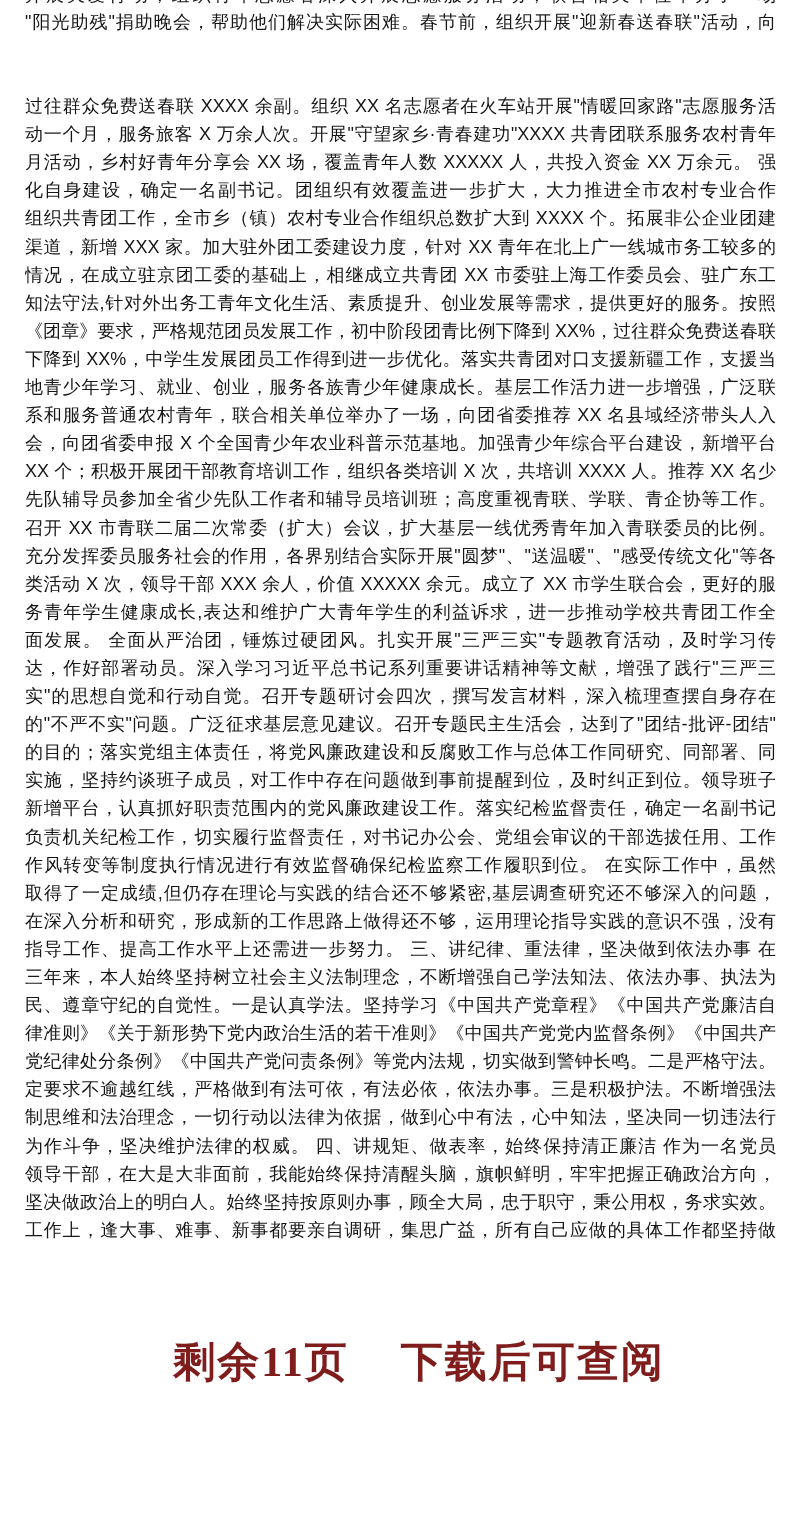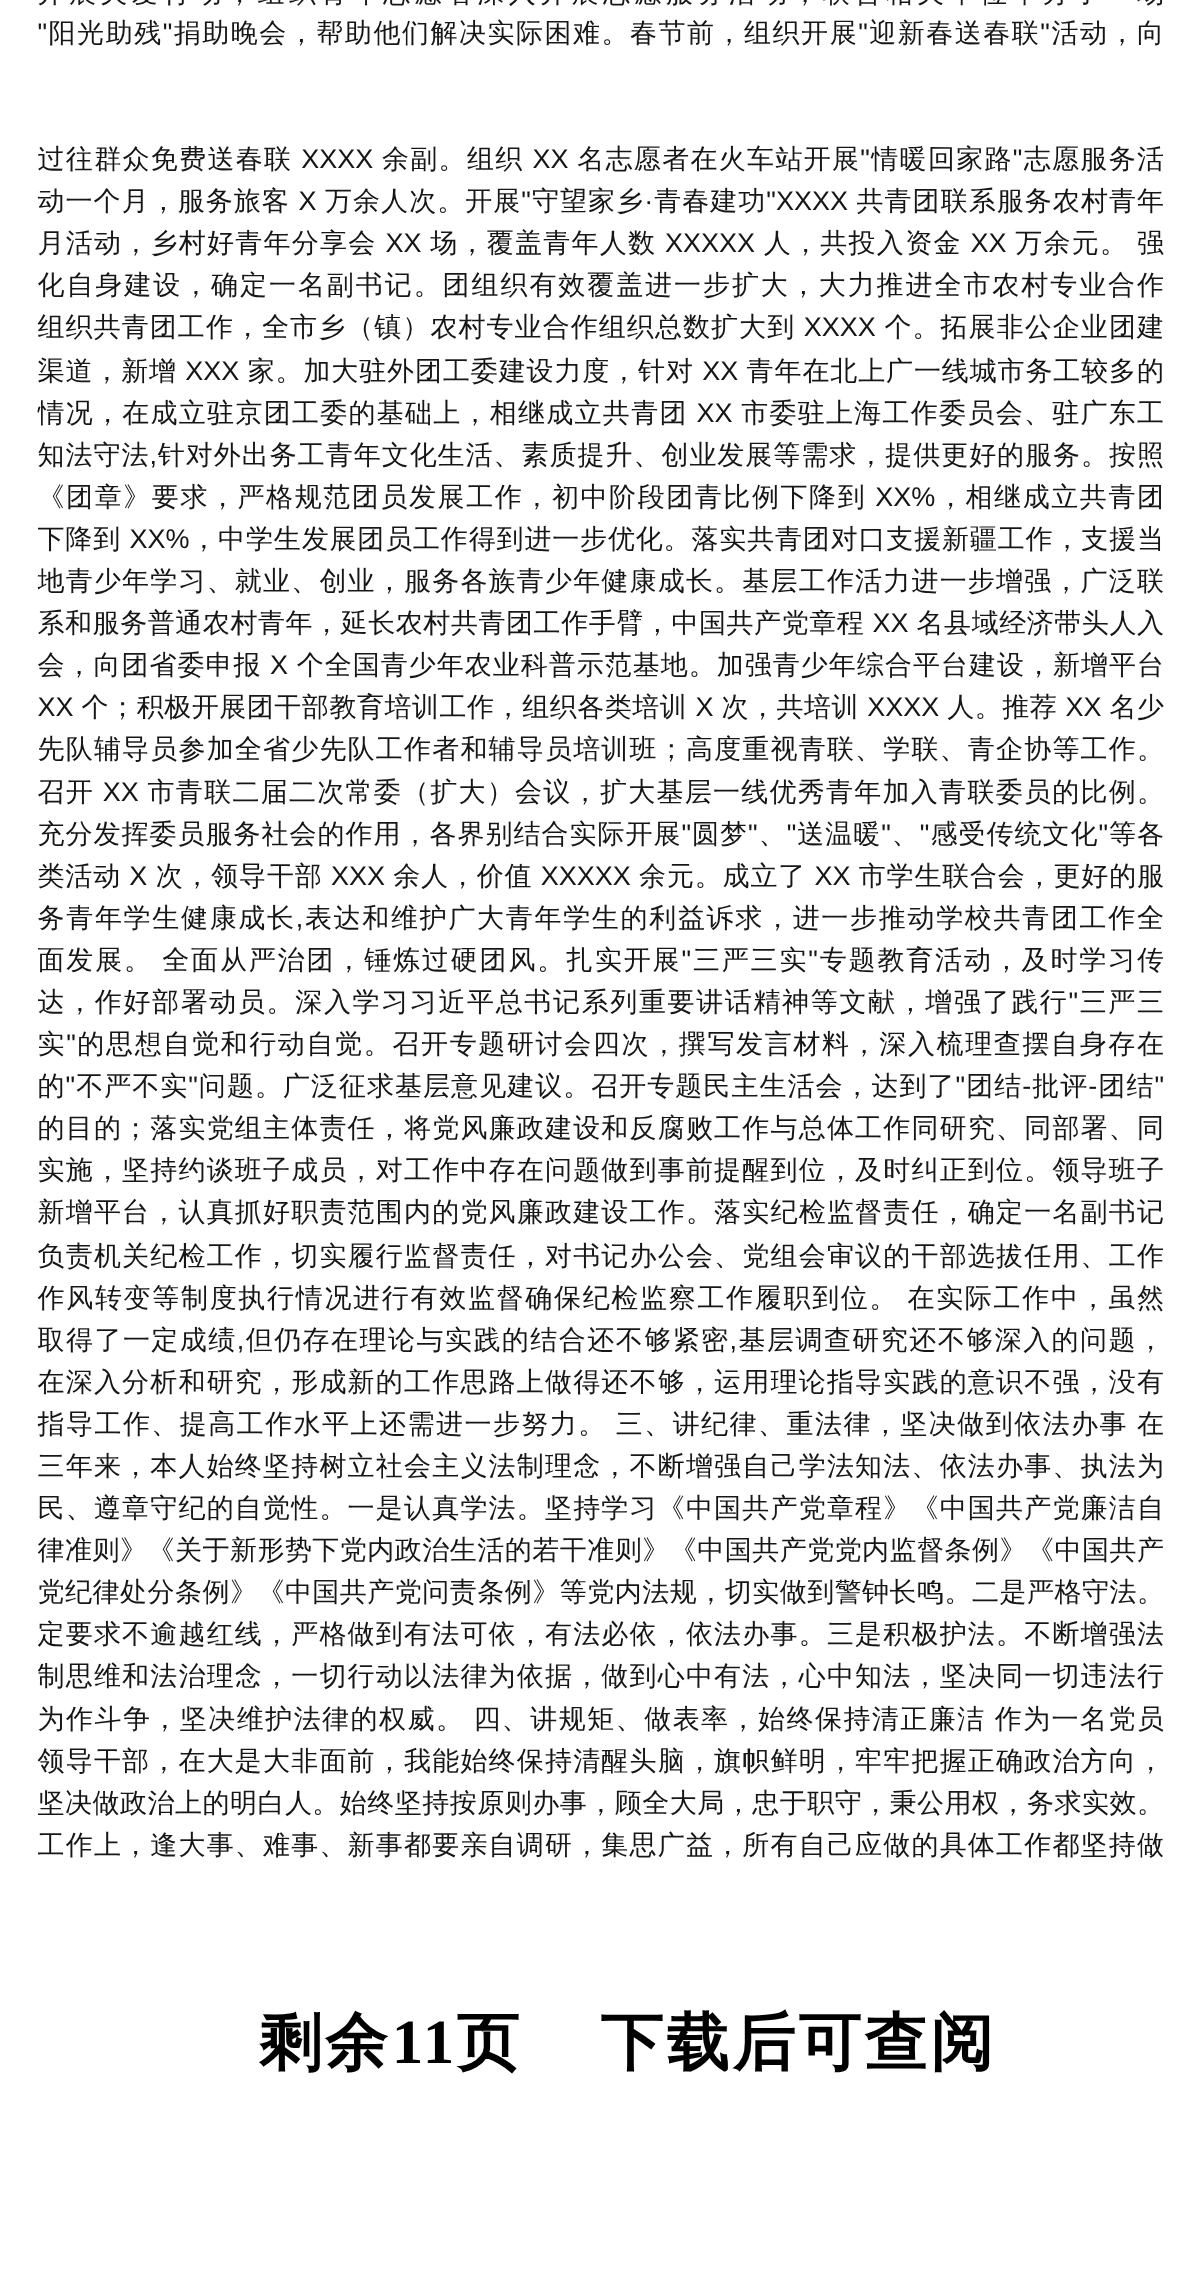--- a/index.html
+++ b/index.html
@@ -37,21 +37,21 @@
   .clip-line .line {
     transform: translateY(-19px);
   }
   .page-gap {
     height: 56px;
   }
   .footer-banner {
     margin-top: 94px;
     text-align: center;
     padding-left: 38px;
-    color: #000000;
+    color: #7f1d1d;
     font-family: "Liberation Serif", serif;
     font-weight: bold;
     font-size: 42px;
     line-height: 48px;
     letter-spacing: 2px;
     white-space: nowrap;
   }
   .footer-banner .gap {
     display: inline-block;
     width: 52px;
@@ -74,24 +74,24 @@
 
     <div>
         <div class="line">过往群众免费送春联 XXXX 余副。组织 XX 名志愿者在火车站开展"情暖回家路"志愿服务活</div>
         <div class="line">动一个月，服务旅客 X 万余人次。开展"守望家乡·青春建功"XXXX 共青团联系服务农村青年</div>
         <div class="line">月活动，乡村好青年分享会 XX 场，覆盖青年人数 XXXXX 人，共投入资金 XX 万余元。 强</div>
         <div class="line">化自身建设，确定一名副书记。团组织有效覆盖进一步扩大，大力推进全市农村专业合作</div>
         <div class="line">组织共青团工作，全市乡（镇）农村专业合作组织总数扩大到 XXXX 个。拓展非公企业团建</div>
         <div class="line">渠道，新增 XXX 家。加大驻外团工委建设力度，针对 XX 青年在北上广一线城市务工较多的</div>
         <div class="line">情况，在成立驻京团工委的基础上，相继成立共青团 XX 市委驻上海工作委员会、驻广东工</div>
         <div class="line">知法守法,针对外出务工青年文化生活、素质提升、创业发展等需求，提供更好的服务。按照</div>
-        <div class="line">《团章》要求，严格规范团员发展工作，初中阶段团青比例下降到 XX%，相继成立共青团</div>
+        <div class="line">《团章》要求，严格规范团员发展工作，初中阶段团青比例下降到 XX%，过往群众免费送春联</div>
         <div class="line">下降到 XX%，中学生发展团员工作得到进一步优化。落实共青团对口支援新疆工作，支援当</div>
         <div class="line">地青少年学习、就业、创业，服务各族青少年健康成长。基层工作活力进一步增强，广泛联</div>
-        <div class="line">系和服务普通农村青年，延长农村共青团工作手臂，中国共产党章程 XX 名县域经济带头人入</div>
+        <div class="line">系和服务普通农村青年，联合相关单位举办了一场，向团省委推荐 XX 名县域经济带头人入</div>
         <div class="line">会，向团省委申报 X 个全国青少年农业科普示范基地。加强青少年综合平台建设，新增平台</div>
         <div class="line">XX 个；积极开展团干部教育培训工作，组织各类培训 X 次，共培训 XXXX 人。推荐 XX 名少</div>
         <div class="line">先队辅导员参加全省少先队工作者和辅导员培训班；高度重视青联、学联、青企协等工作。</div>
         <div class="line">召开 XX 市青联二届二次常委（扩大）会议，扩大基层一线优秀青年加入青联委员的比例。</div>
         <div class="line">充分发挥委员服务社会的作用，各界别结合实际开展"圆梦"、"送温暖"、"感受传统文化"等各</div>
         <div class="line">类活动 X 次，领导干部 XXX 余人，价值 XXXXX 余元。成立了 XX 市学生联合会，更好的服</div>
         <div class="line">务青年学生健康成长,表达和维护广大青年学生的利益诉求，进一步推动学校共青团工作全</div>
         <div class="line">面发展。 全面从严治团，锤炼过硬团风。扎实开展"三严三实"专题教育活动，及时学习传</div>
         <div class="line">达，作好部署动员。深入学习习近平总书记系列重要讲话精神等文献，增强了践行"三严三</div>
         <div class="line">实"的思想自觉和行动自觉。召开专题研讨会四次，撰写发言材料，深入梳理查摆自身存在</div>

